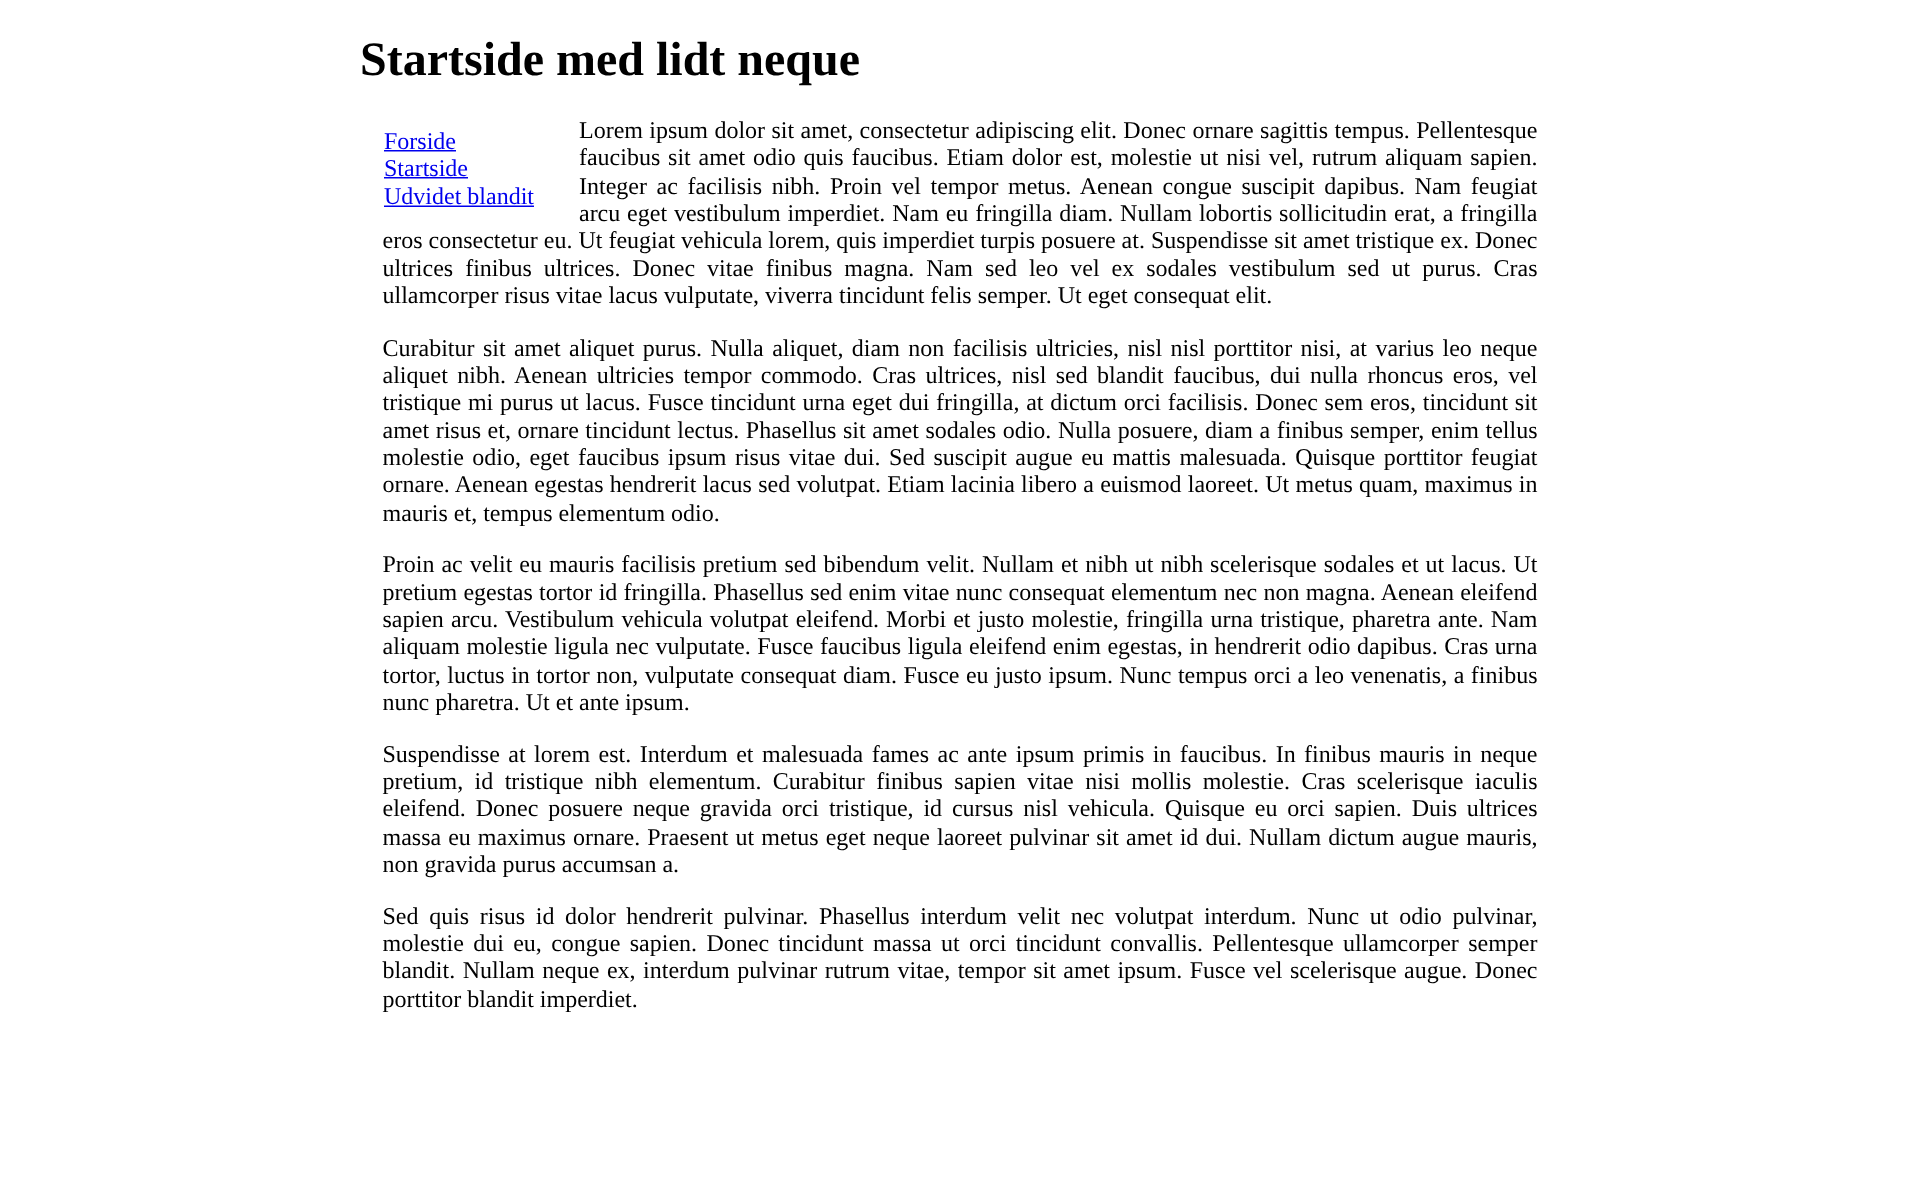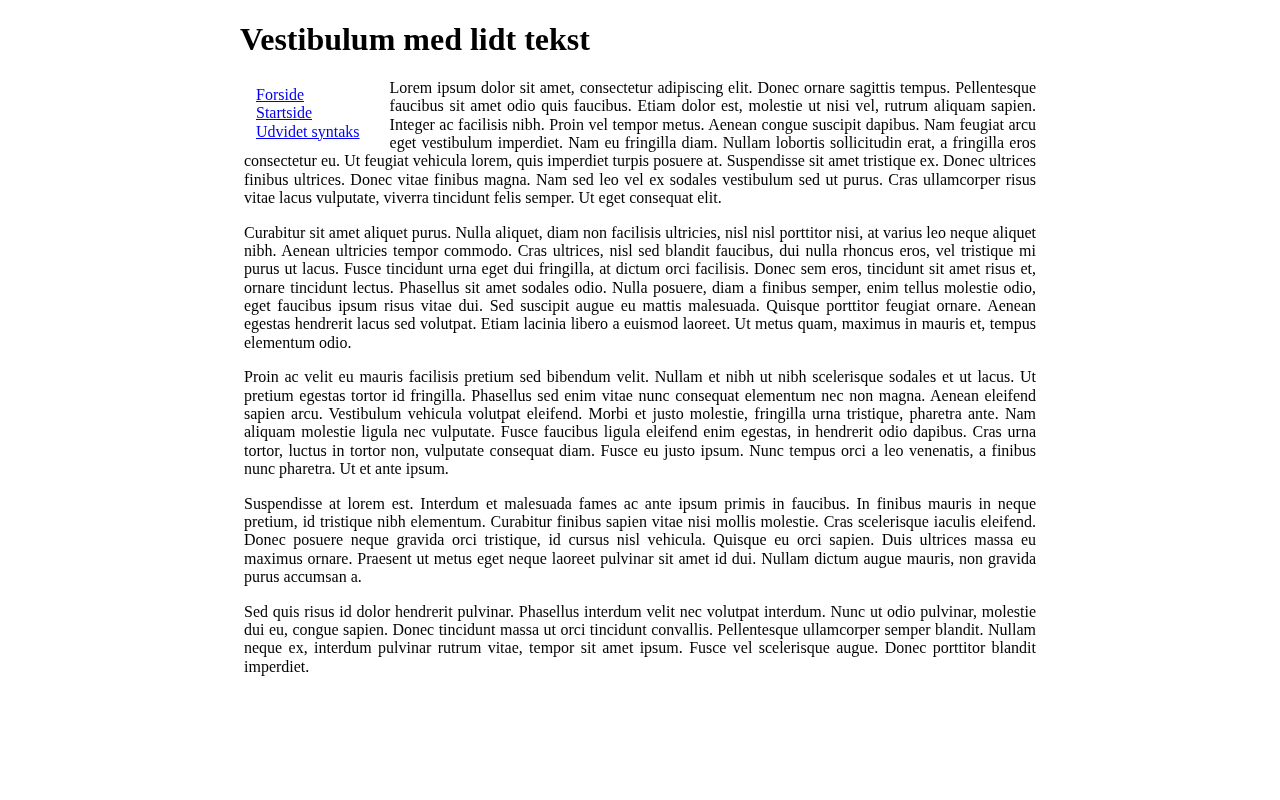--- a/index.html
+++ b/index.html
@@ -34,35 +34,35 @@
     padding: 7px 30px 2px 16px;
     text-align: left;
   }
   .sitenav a {
     display: block;
     color: #0000EE;
     cursor: pointer;
     line-height: 1.15;
   }
   .body-paragraph {
-    margin: 16px 4px;
+    margin: 16px 15px;
   }
 </style>
 </head>
 <body>
 
 <div class="viewport">
   <div class="page">
 
-    <h1 class="page-title">Vestibulum med lidt tekst</h1>
+    <h1 class="page-title">Startside med lidt neque</h1>
 
     <nav class="sitenav">
       <a href="#">Forside</a>
       <a href="#">Startside</a>
-      <a href="#">Udvidet syntaks</a>
+      <a href="#">Udvidet blandit</a>
     </nav>
 
     <p class="body-paragraph">Lorem ipsum dolor sit amet, consectetur adipiscing elit. Donec ornare sagittis tempus. Pellentesque faucibus sit amet odio quis faucibus. Etiam dolor est, molestie ut nisi vel, rutrum aliquam sapien. Integer ac facilisis nibh. Proin vel tempor metus. Aenean congue suscipit dapibus. Nam feugiat arcu eget vestibulum imperdiet. Nam eu fringilla diam. Nullam lobortis sollicitudin erat, a fringilla eros consectetur eu. Ut feugiat vehicula lorem, quis imperdiet turpis posuere at. Suspendisse sit amet tristique ex. Donec ultrices finibus ultrices. Donec vitae finibus magna. Nam sed leo vel ex sodales vestibulum sed ut purus. Cras ullamcorper risus vitae lacus vulputate, viverra tincidunt felis semper. Ut eget consequat elit.</p>
 
     <p class="body-paragraph">Curabitur sit amet aliquet purus. Nulla aliquet, diam non facilisis ultricies, nisl nisl porttitor nisi, at varius leo neque aliquet nibh. Aenean ultricies tempor commodo. Cras ultrices, nisl sed blandit faucibus, dui nulla rhoncus eros, vel tristique mi purus ut lacus. Fusce tincidunt urna eget dui fringilla, at dictum orci facilisis. Donec sem eros, tincidunt sit amet risus et, ornare tincidunt lectus. Phasellus sit amet sodales odio. Nulla posuere, diam a finibus semper, enim tellus molestie odio, eget faucibus ipsum risus vitae dui. Sed suscipit augue eu mattis malesuada. Quisque porttitor feugiat ornare. Aenean egestas hendrerit lacus sed volutpat. Etiam lacinia libero a euismod laoreet. Ut metus quam, maximus in mauris et, tempus elementum odio.</p>
 
     <p class="body-paragraph">Proin ac velit eu mauris facilisis pretium sed bibendum velit. Nullam et nibh ut nibh scelerisque sodales et ut lacus. Ut pretium egestas tortor id fringilla. Phasellus sed enim vitae nunc consequat elementum nec non magna. Aenean eleifend sapien arcu. Vestibulum vehicula volutpat eleifend. Morbi et justo molestie, fringilla urna tristique, pharetra ante. Nam aliquam molestie ligula nec vulputate. Fusce faucibus ligula eleifend enim egestas, in hendrerit odio dapibus. Cras urna tortor, luctus in tortor non, vulputate consequat diam. Fusce eu justo ipsum. Nunc tempus orci a leo venenatis, a finibus nunc pharetra. Ut et ante ipsum.</p>
 
     <p class="body-paragraph">Suspendisse at lorem est. Interdum et malesuada fames ac ante ipsum primis in faucibus. In finibus mauris in neque pretium, id tristique nibh elementum. Curabitur finibus sapien vitae nisi mollis molestie. Cras scelerisque iaculis eleifend. Donec posuere neque gravida orci tristique, id cursus nisl vehicula. Quisque eu orci sapien. Duis ultrices massa eu maximus ornare. Praesent ut metus eget neque laoreet pulvinar sit amet id dui. Nullam dictum augue mauris, non gravida purus accumsan a.</p>
 

